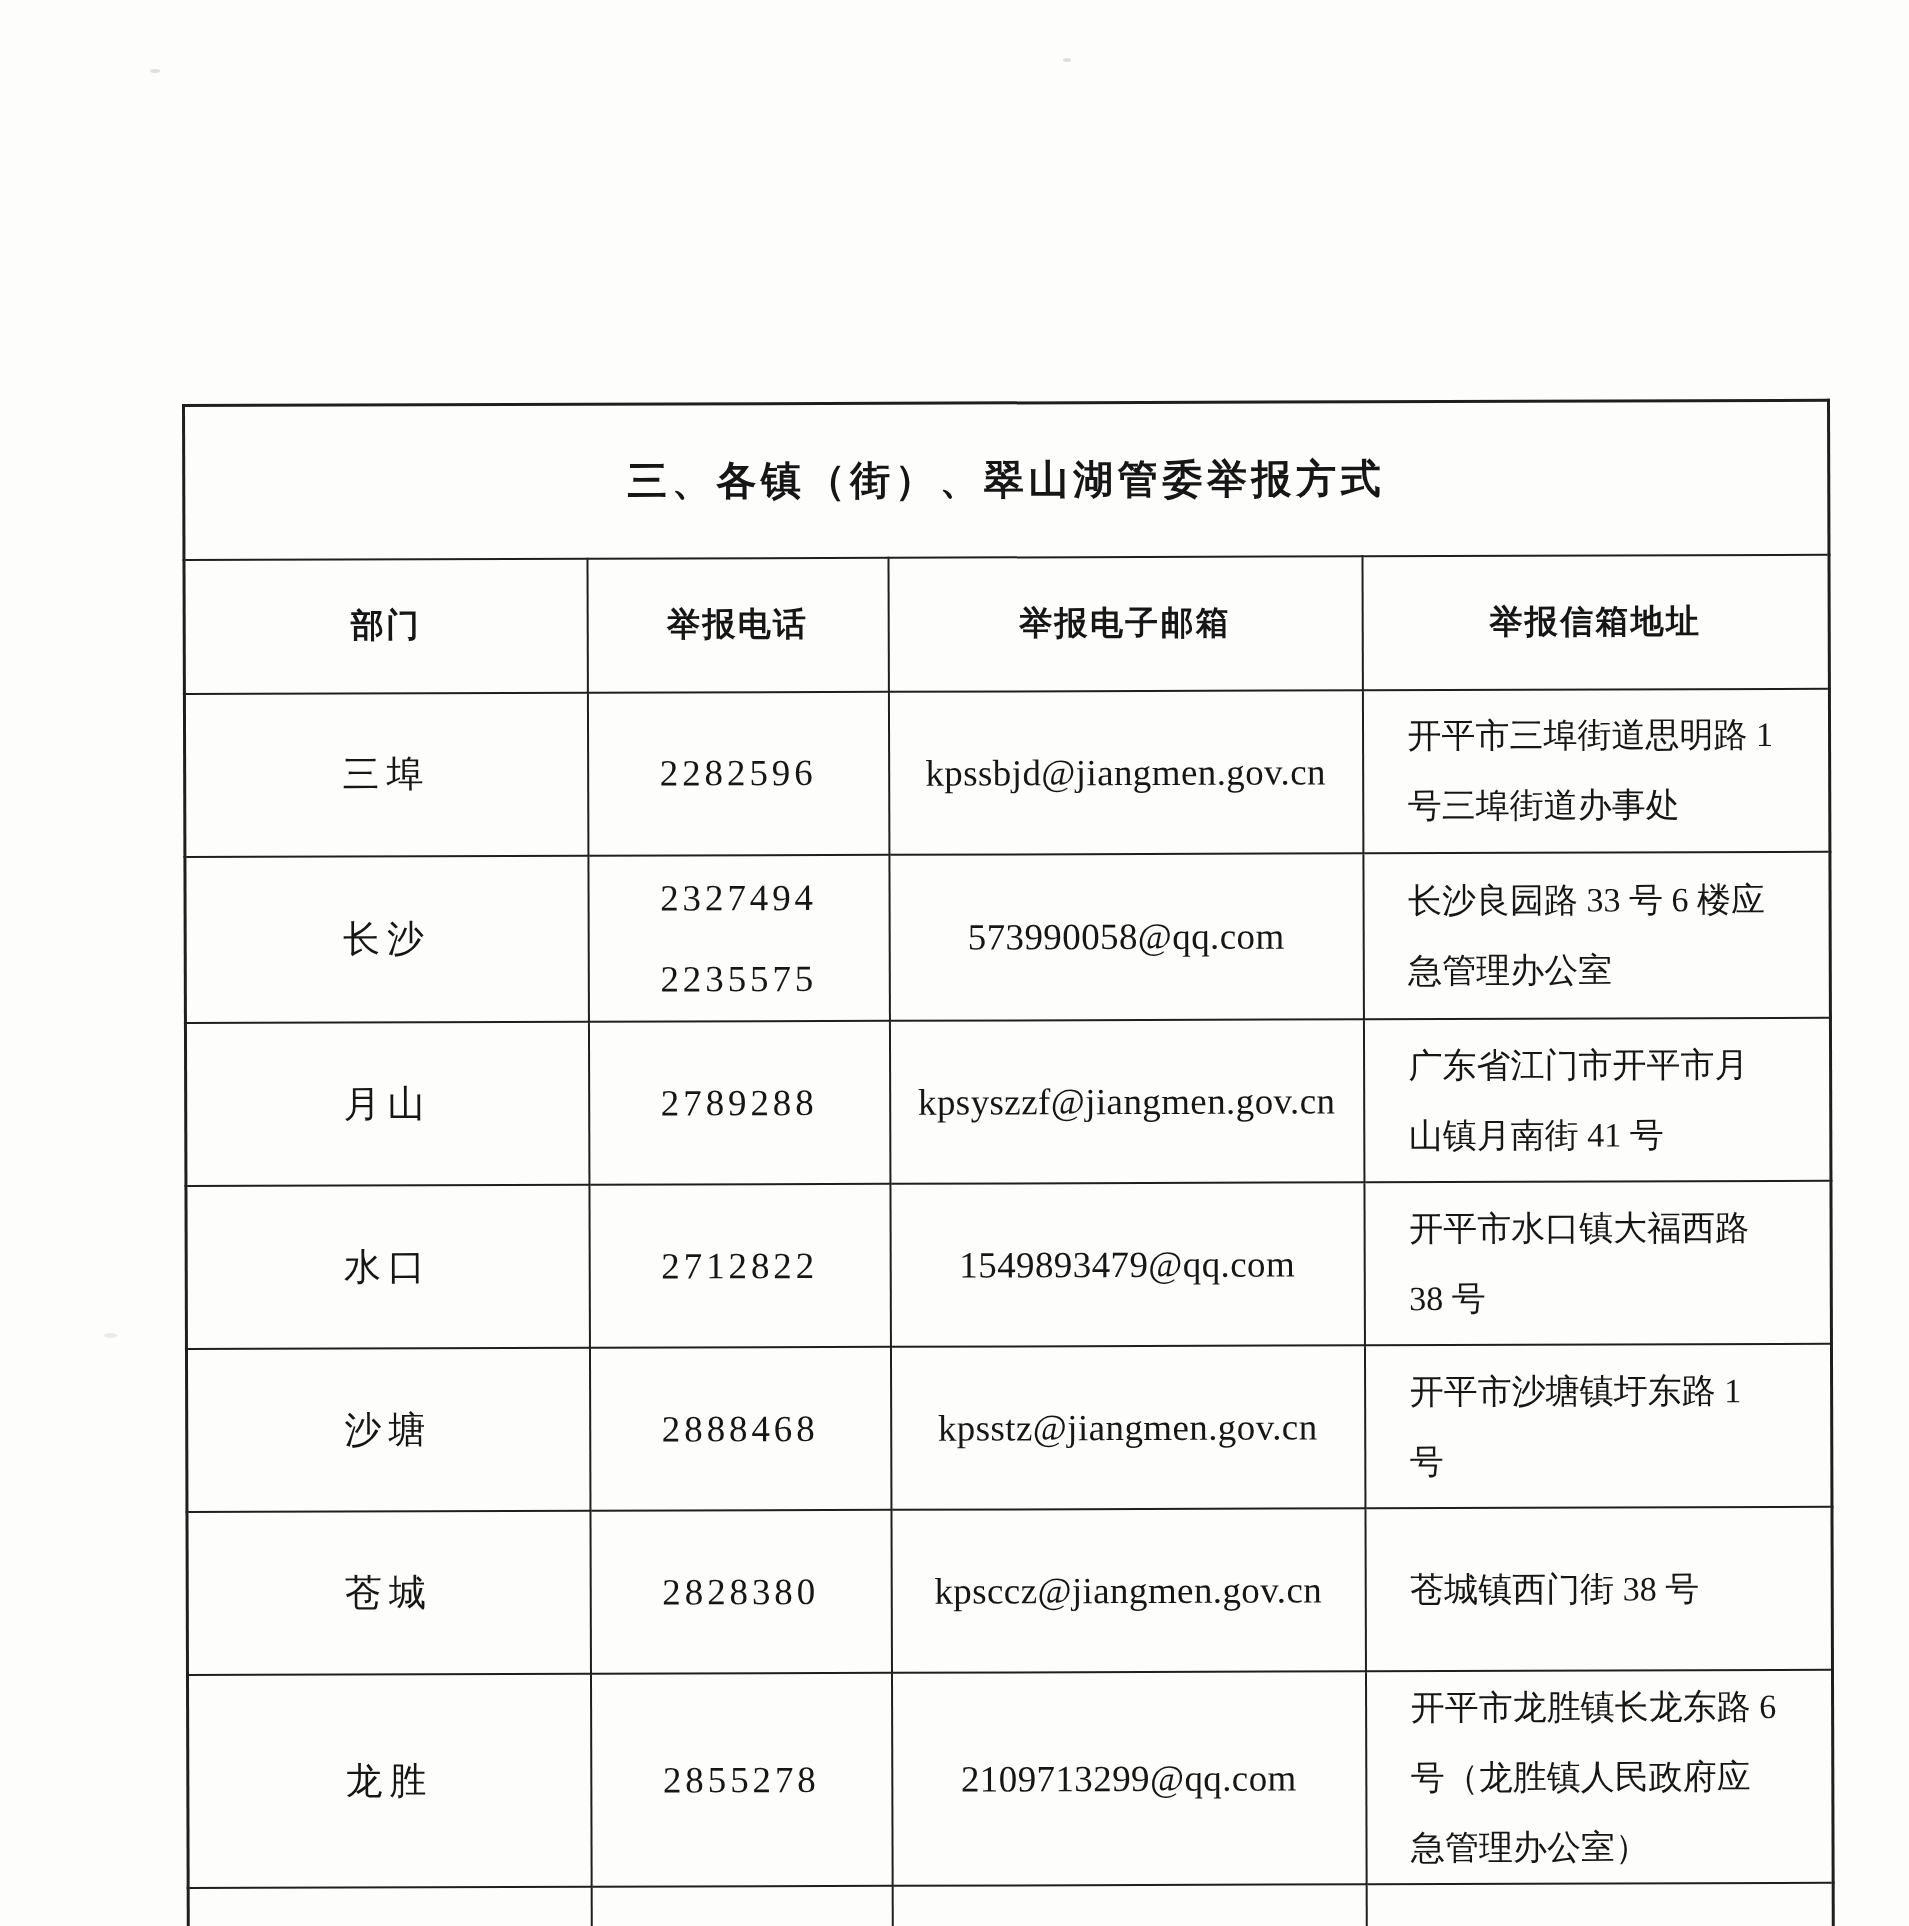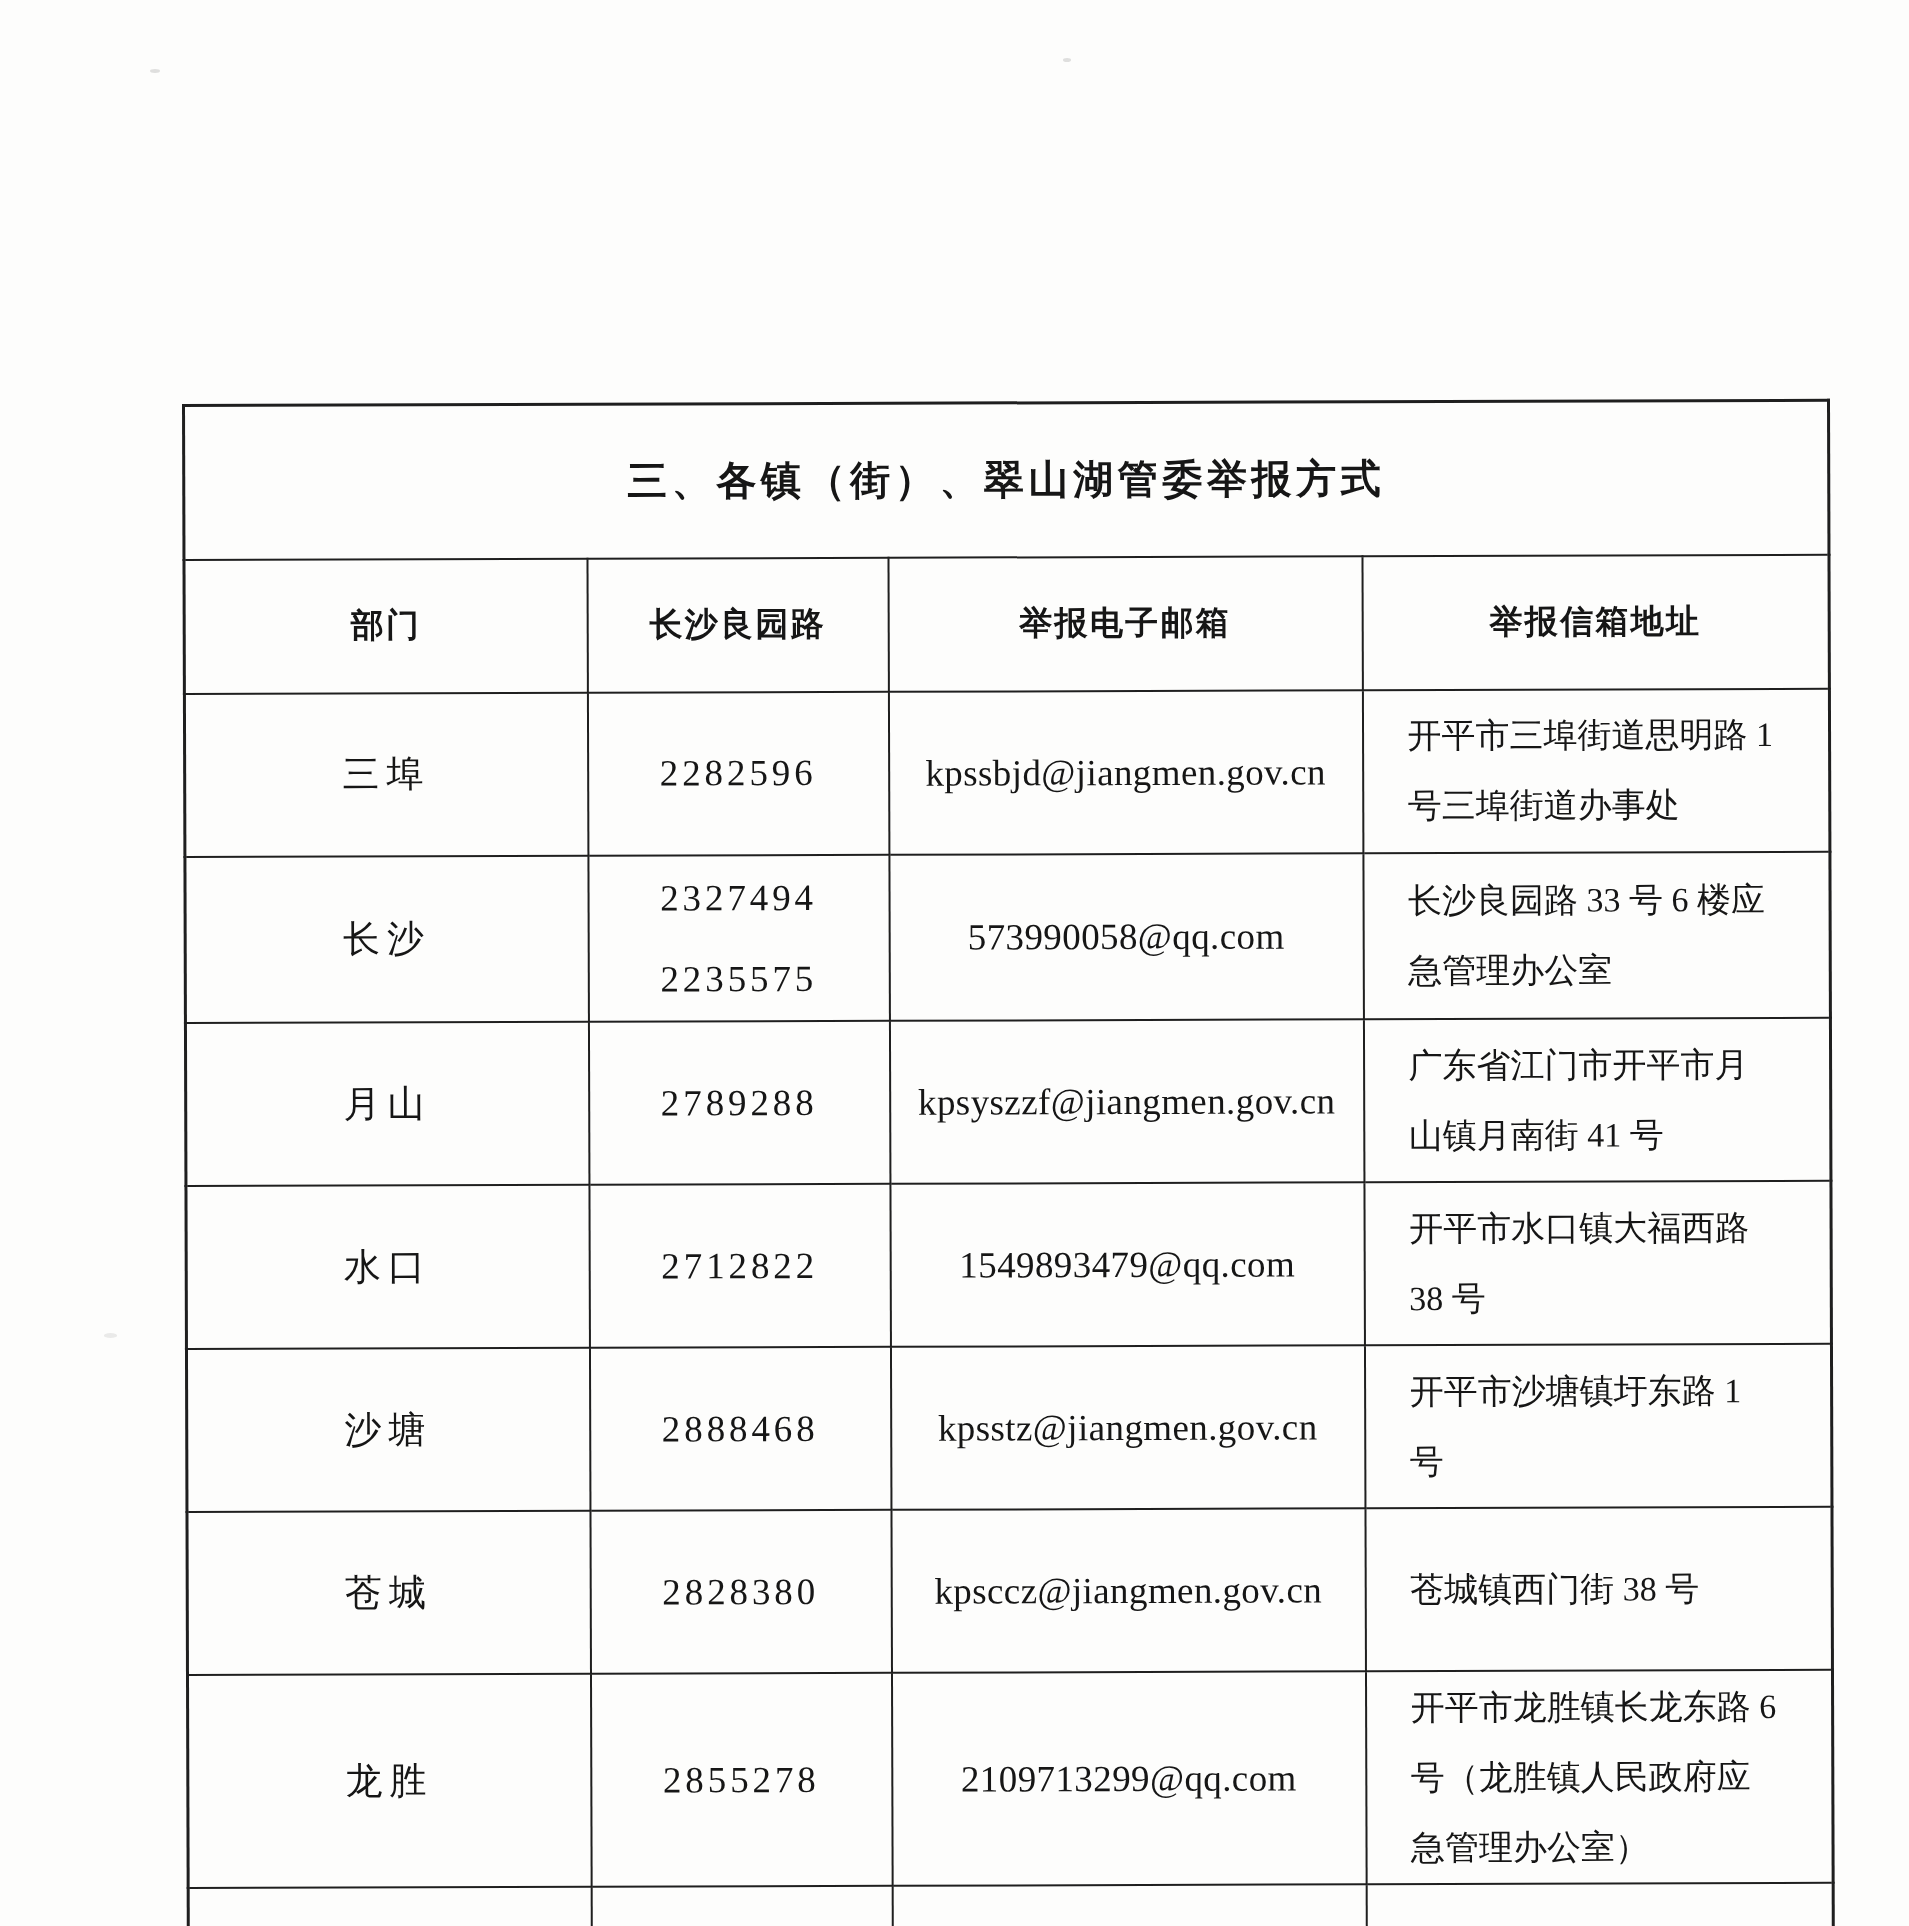--- a/index.html
+++ b/index.html
@@ -108,21 +108,21 @@
     <col style="width:301px">
     <col style="width:474px">
     <col style="width:467px">
   </colgroup>
   <tbody>
     <tr class="title-row">
       <td class="title-cell" colspan="4">三、各镇（街）、翠山湖管委举报方式</td>
     </tr>
     <tr class="header-row">
       <th class="head-cell">部门</th>
-      <th class="head-cell">长沙良园路</th>
+      <th class="head-cell">举报电话</th>
       <th class="head-cell">举报电子邮箱</th>
       <th class="head-cell">举报信箱地址</th>
     </tr>
 
   <tr class="data-row">
         <td class="c-dept">三埠</td>
         <td class="c-phone">
           <div class="phone-line">2282596</div>
         </td>
         <td class="c-email">kpssbjd@jiangmen.gov.cn</td>

